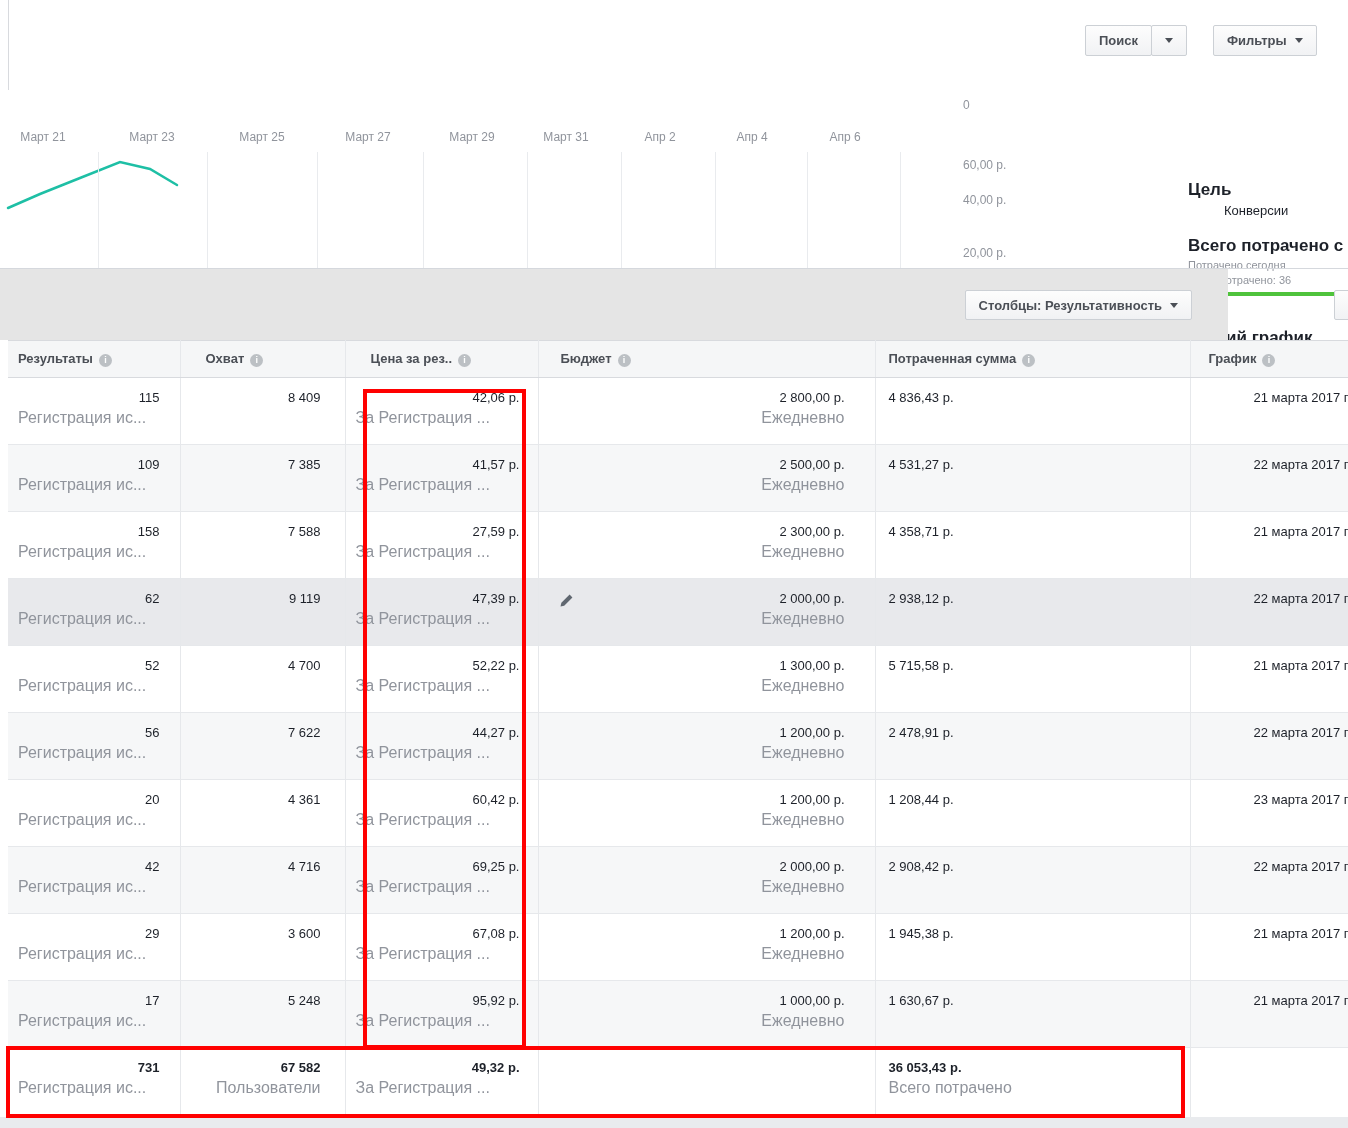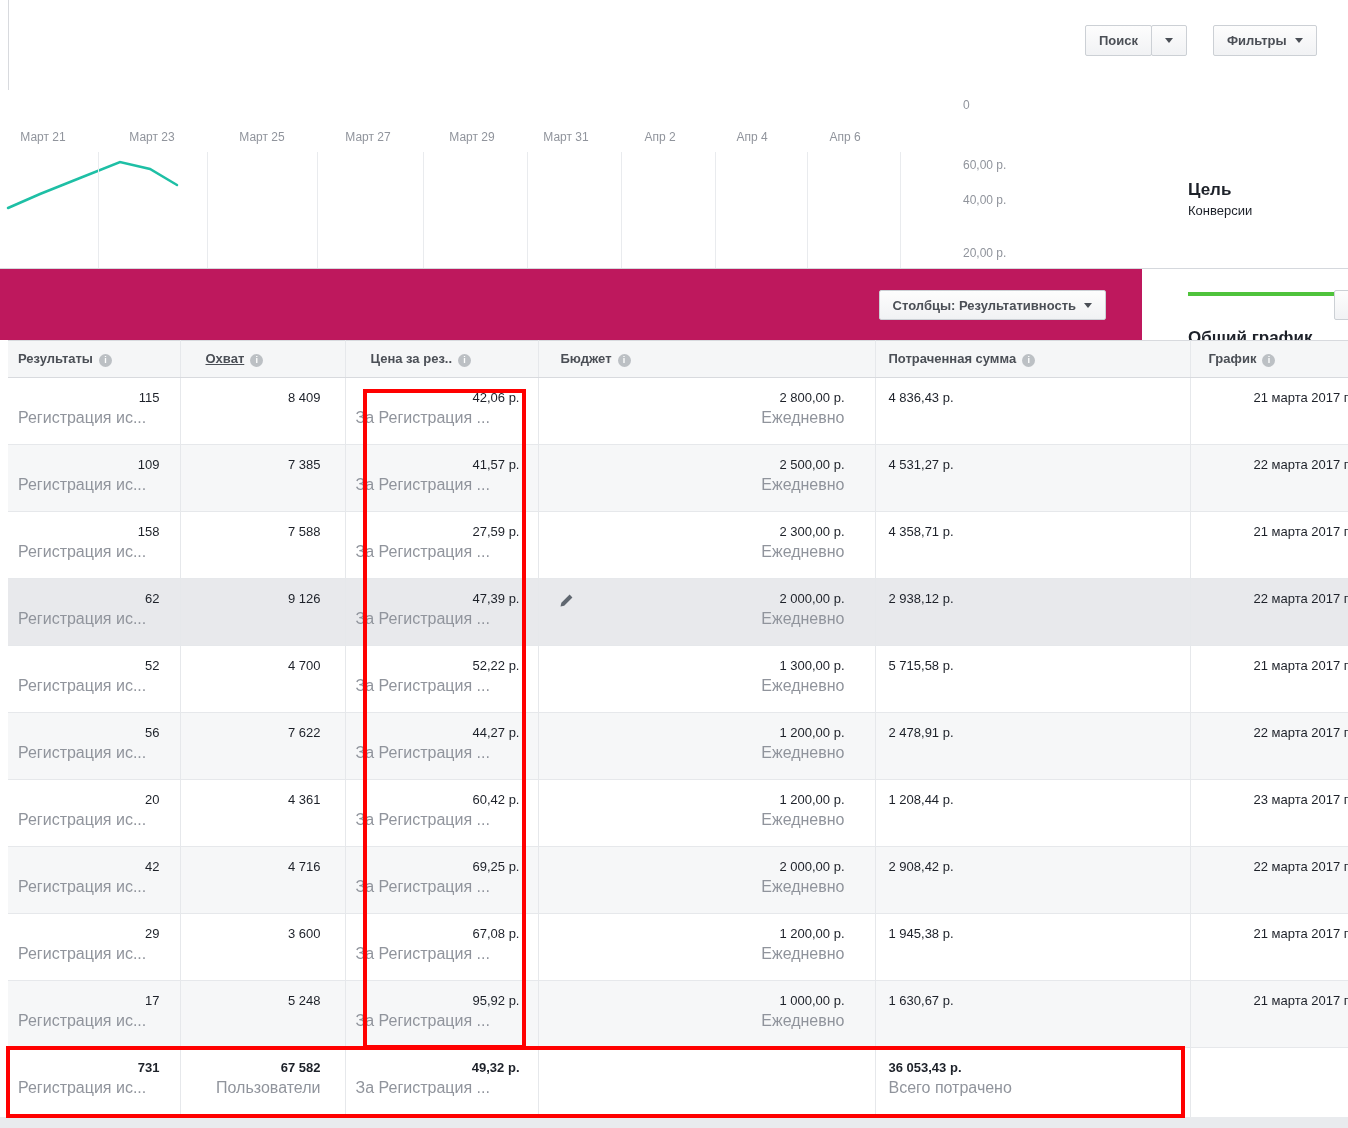--- a/index.html
+++ b/index.html
@@ -21,50 +21,50 @@
   
   .chart-section { position:absolute; left:0; top:90px; width:1348px; height:178px; background:#fff; }
   #plot { position:absolute; left:0; top:0; width:950px; height:178px; overflow:hidden; }
   .x-tick { position:absolute; top:40px; width:90px; text-align:center; font-size:12px; color:#90949c; }
   .gridline { position:absolute; top:62px; bottom:0; width:1px; background:#e9ebee; }
   #yticks { position:absolute; left:963px; top:0; width:90px; height:178px; }
   .y-tick { position:absolute; left:0; font-size:12px; color:#90949c; }
 
   .side-panel { position:absolute; left:1188px; top:90px; width:160px; height:178px; overflow:hidden; }
   .sp-heading { font-size:17px; font-weight:bold; color:#1d2129; white-space:nowrap; }
-  .sp-value { font-size:13px; color:#1d2129; margin-top:3px; }
+  .sp-value { font-size:13px; color:#1d2129; margin-top:3px;margin-left:36px; }
   .sp-small { font-size:11px; color:#90949c; margin-top:3px; white-space:nowrap; }
   .sp-block2 { margin-top:18px; }
   .progress-line { position:absolute; left:0; top:112px; width:170px; height:4px; background:#4fc33c; }
   .sp-schedule { position:absolute; left:0; top:148px; }
 
   .section-divider { position:absolute; left:0; top:268px; width:1348px; height:1px; background:#d5d8dd; }
 
   
-  .columns-bar { position:absolute; left:0; top:269px; width:1142px; height:71px; background:#be185d; }
+  .columns-bar { position:absolute; left:0; top:269px; width:1228px; height:71px; background:#e5e5e5; }
   .columns-btn { position:absolute; right:36px; top:21px; height:30px; font-size:13px; }
   .columns-btn .caret { margin-left:8px; }
   .partial-btn { position:absolute; left:1334px; top:21px; width:30px; height:30px; }
 
   
   .ads-table { position:absolute; left:8px; top:340px; width:1340px; border-collapse:collapse;
                table-layout:fixed; border-top:1px solid #d8dade; }
   .ads-table th { height:37px; background:#f5f6f7; border-bottom:1px solid #d8dade;
                   border-right:1px solid #e6e8eb; font-size:13px; font-weight:bold; color:#4b4f56;
                   text-align:left; vertical-align:middle; white-space:nowrap; overflow:hidden; }
   .ads-table td { height:67px; vertical-align:top; padding-top:12px;
                   border-right:1px solid #e6e8eb; border-bottom:1px solid #e6e8eb;
                   overflow:hidden; position:relative; }
   tr.alt td { background:#f6f7f8; }
   tr.hl td { background:#e8e9ec; }
   .val { font-size:13px; color:#1d2129; white-space:nowrap; }
   .sub { font-size:16px; color:#90949c; margin-top:4px; white-space:nowrap; overflow:hidden; }
 
   th.h-results { padding-left:10px; }
-  th.h-reach { padding-left:25px;text-decoration:underline; }
+  th.h-reach { padding-left:25px; }
   th.h-cost { padding-left:25px; }
   th.h-budget { padding-left:22px; }
   th.h-spent { padding-left:13px; }
   th.h-schedule { padding-left:18px; }
   .info { display:inline-block; width:13px; height:13px; margin-left:6px; border-radius:50%;
           background:#bcc0c4; color:#fff; font-size:9px; font-weight:bold; line-height:13px;
           text-align:center; font-style:normal; vertical-align:middle; }
 
   td.c-results .val { text-align:right; padding-right:20px; }
   td.c-results .sub { text-align:left; padding-left:10px; }
@@ -133,20 +133,25 @@
     <div id="yticks">
         <span class="y-tick" style="top: 8px;">0</span>
         <span class="y-tick" style="top: 68px;">60,00 р.</span>
         <span class="y-tick" style="top: 103px;">40,00 р.</span>
         <span class="y-tick" style="top: 156px;">20,00 р.</span>
       </div>
 
     <div class="side-panel">
       <div class="sp-heading">Цель</div>
       <div class="sp-value">Конверсии</div>
+      <div class="sp-block2">
+        <div class="sp-heading">Всего потрачено с</div>
+        <div class="sp-small">Потрачено сегодня</div>
+        <div class="sp-small">Всего потрачено: 36</div>
+      </div>
       <div class="progress-line" style="background: rgb(79, 195, 60);"></div>
       <div class="sp-heading sp-schedule">Общий график</div>
     </div>
   </div>
 
   <div class="section-divider"></div>
 
   <div class="columns-bar">
     <button class="fb-btn columns-btn">
       <span>Столбцы: Результативность</span>
@@ -261,21 +266,21 @@
       <div class="val">21 марта 2017 г</div>
     </td>
   </tr>
 
   <tr class="hl">
     <td class="c-results">
       <div class="val">62</div>
       <div class="sub">Регистрация ис...</div>
     </td>
     <td class="c-reach">
-      <div class="val">9 126</div>
+      <div class="val">9 119</div>
     </td>
     <td class="c-cost">
       <div class="val">47,39 р.</div>
       <div class="sub">За Регистрация ...</div>
     </td>
     <td class="c-budget">
       <span class="pencil">
         <svg width="15" height="15" viewBox="0 0 16 16">
                 <path d="M11.3 1.7l3 3-8.8 8.8-3.9 0.9 0.9-3.9z" fill="#606770"></path>
               </svg>

